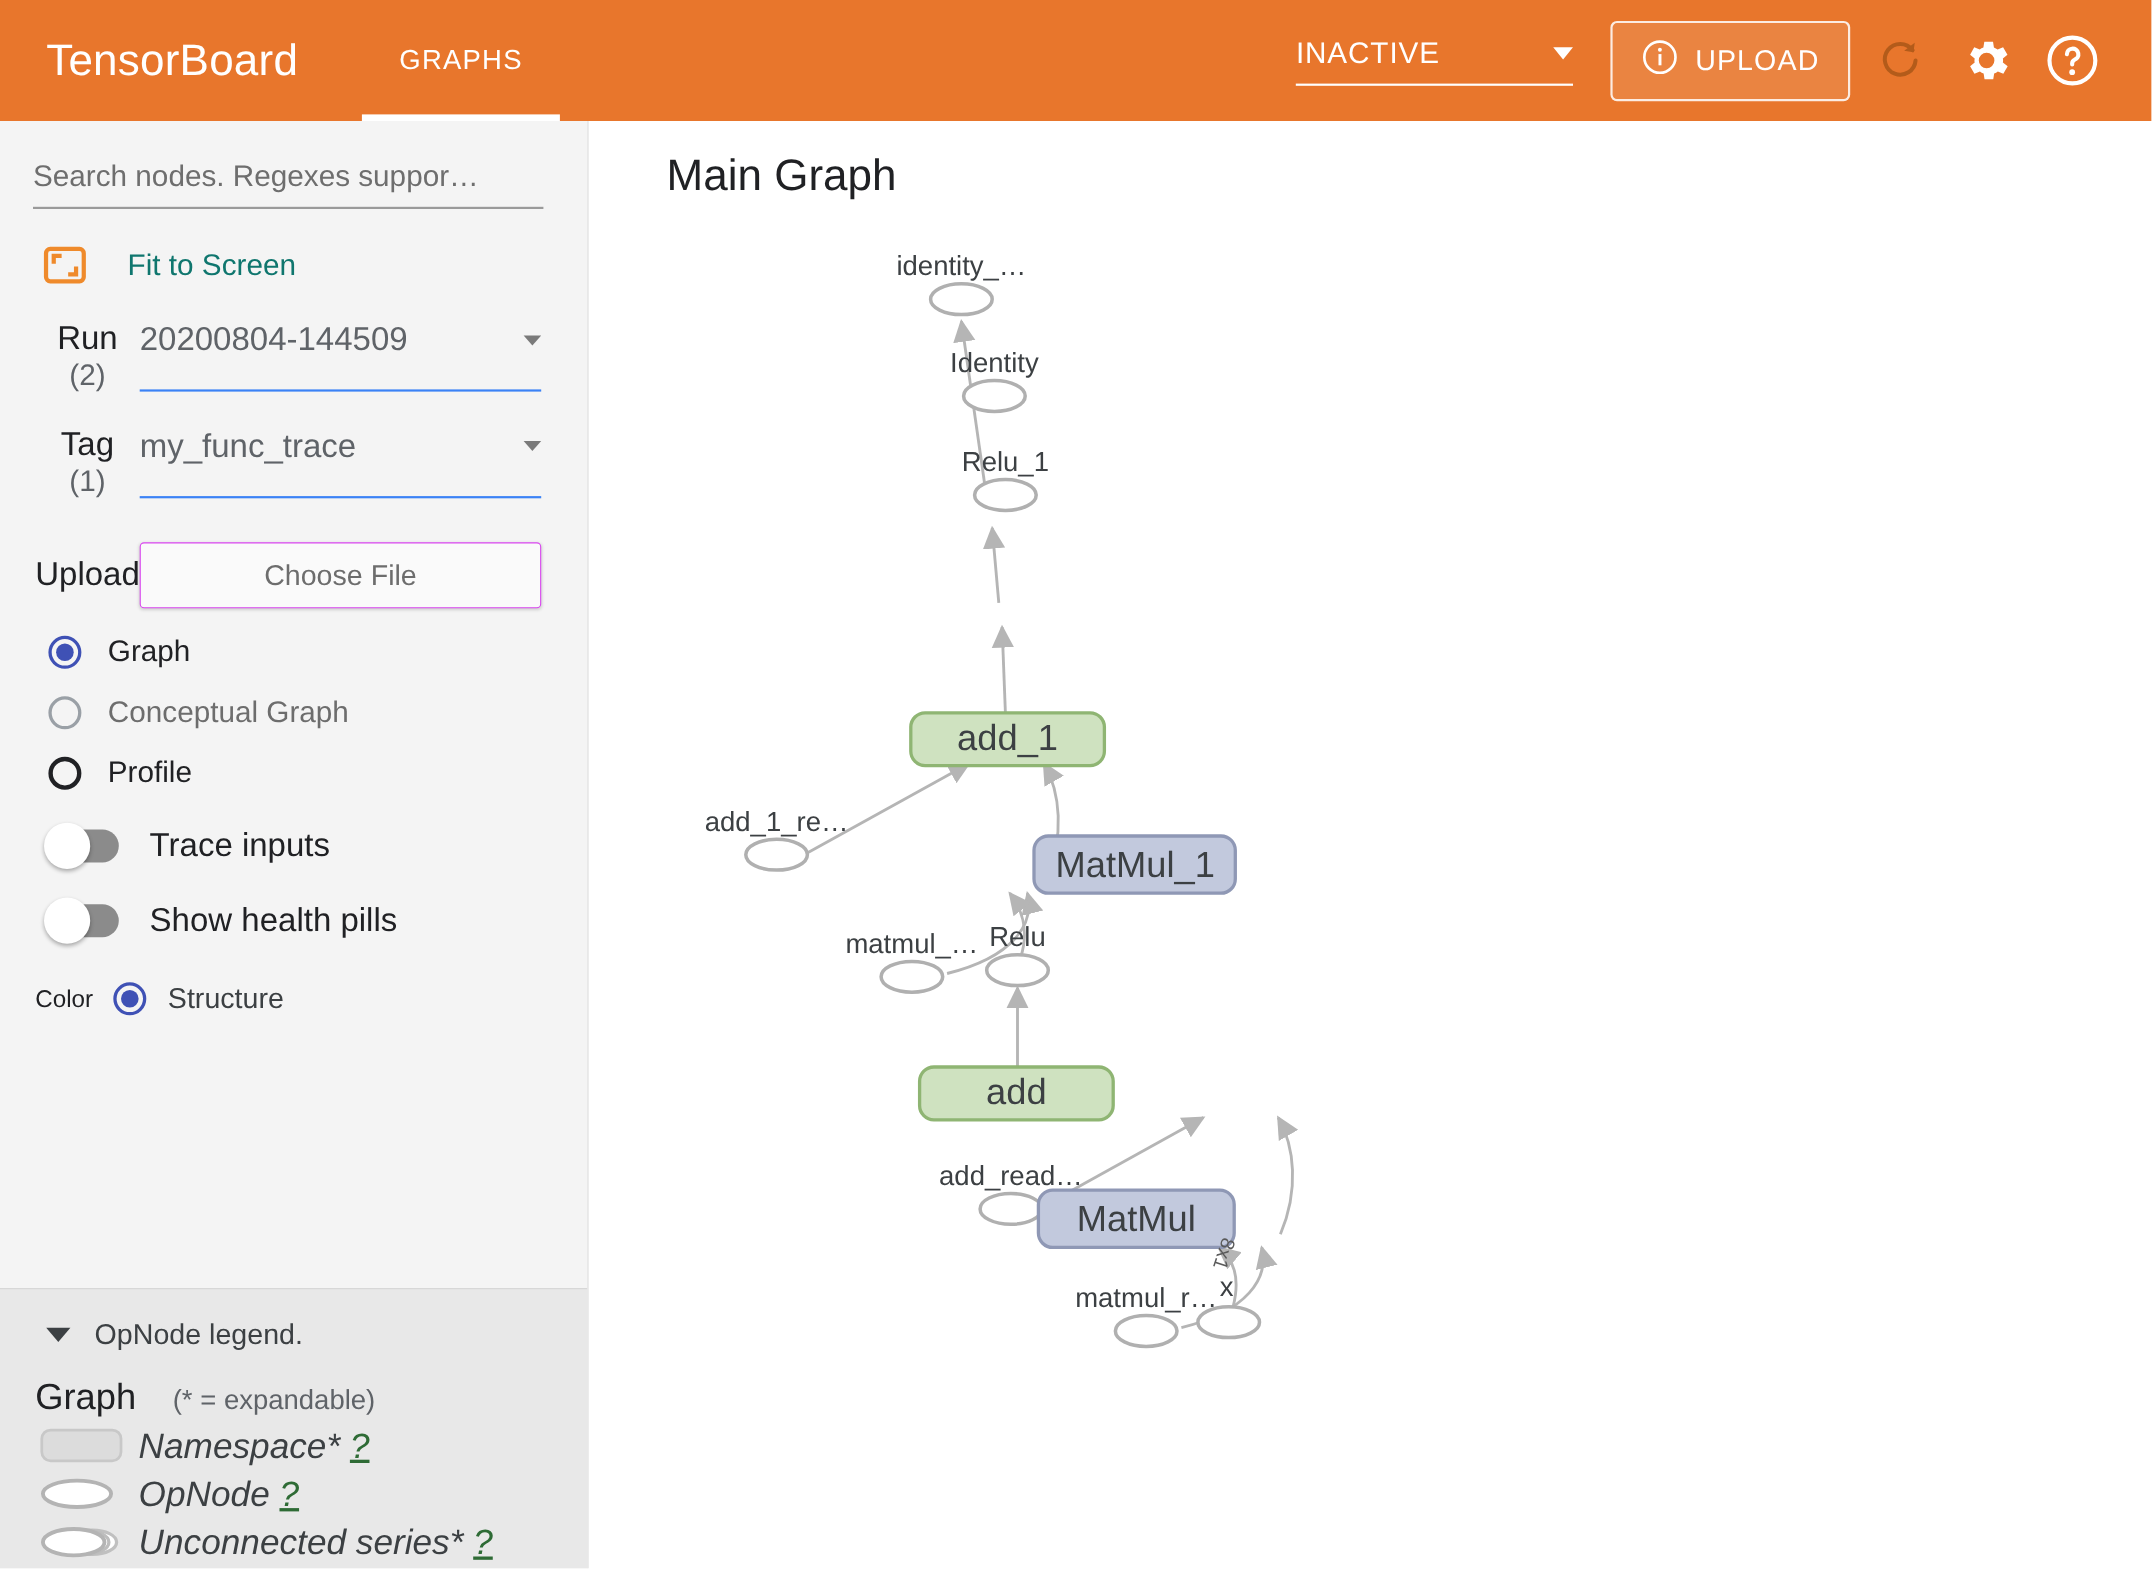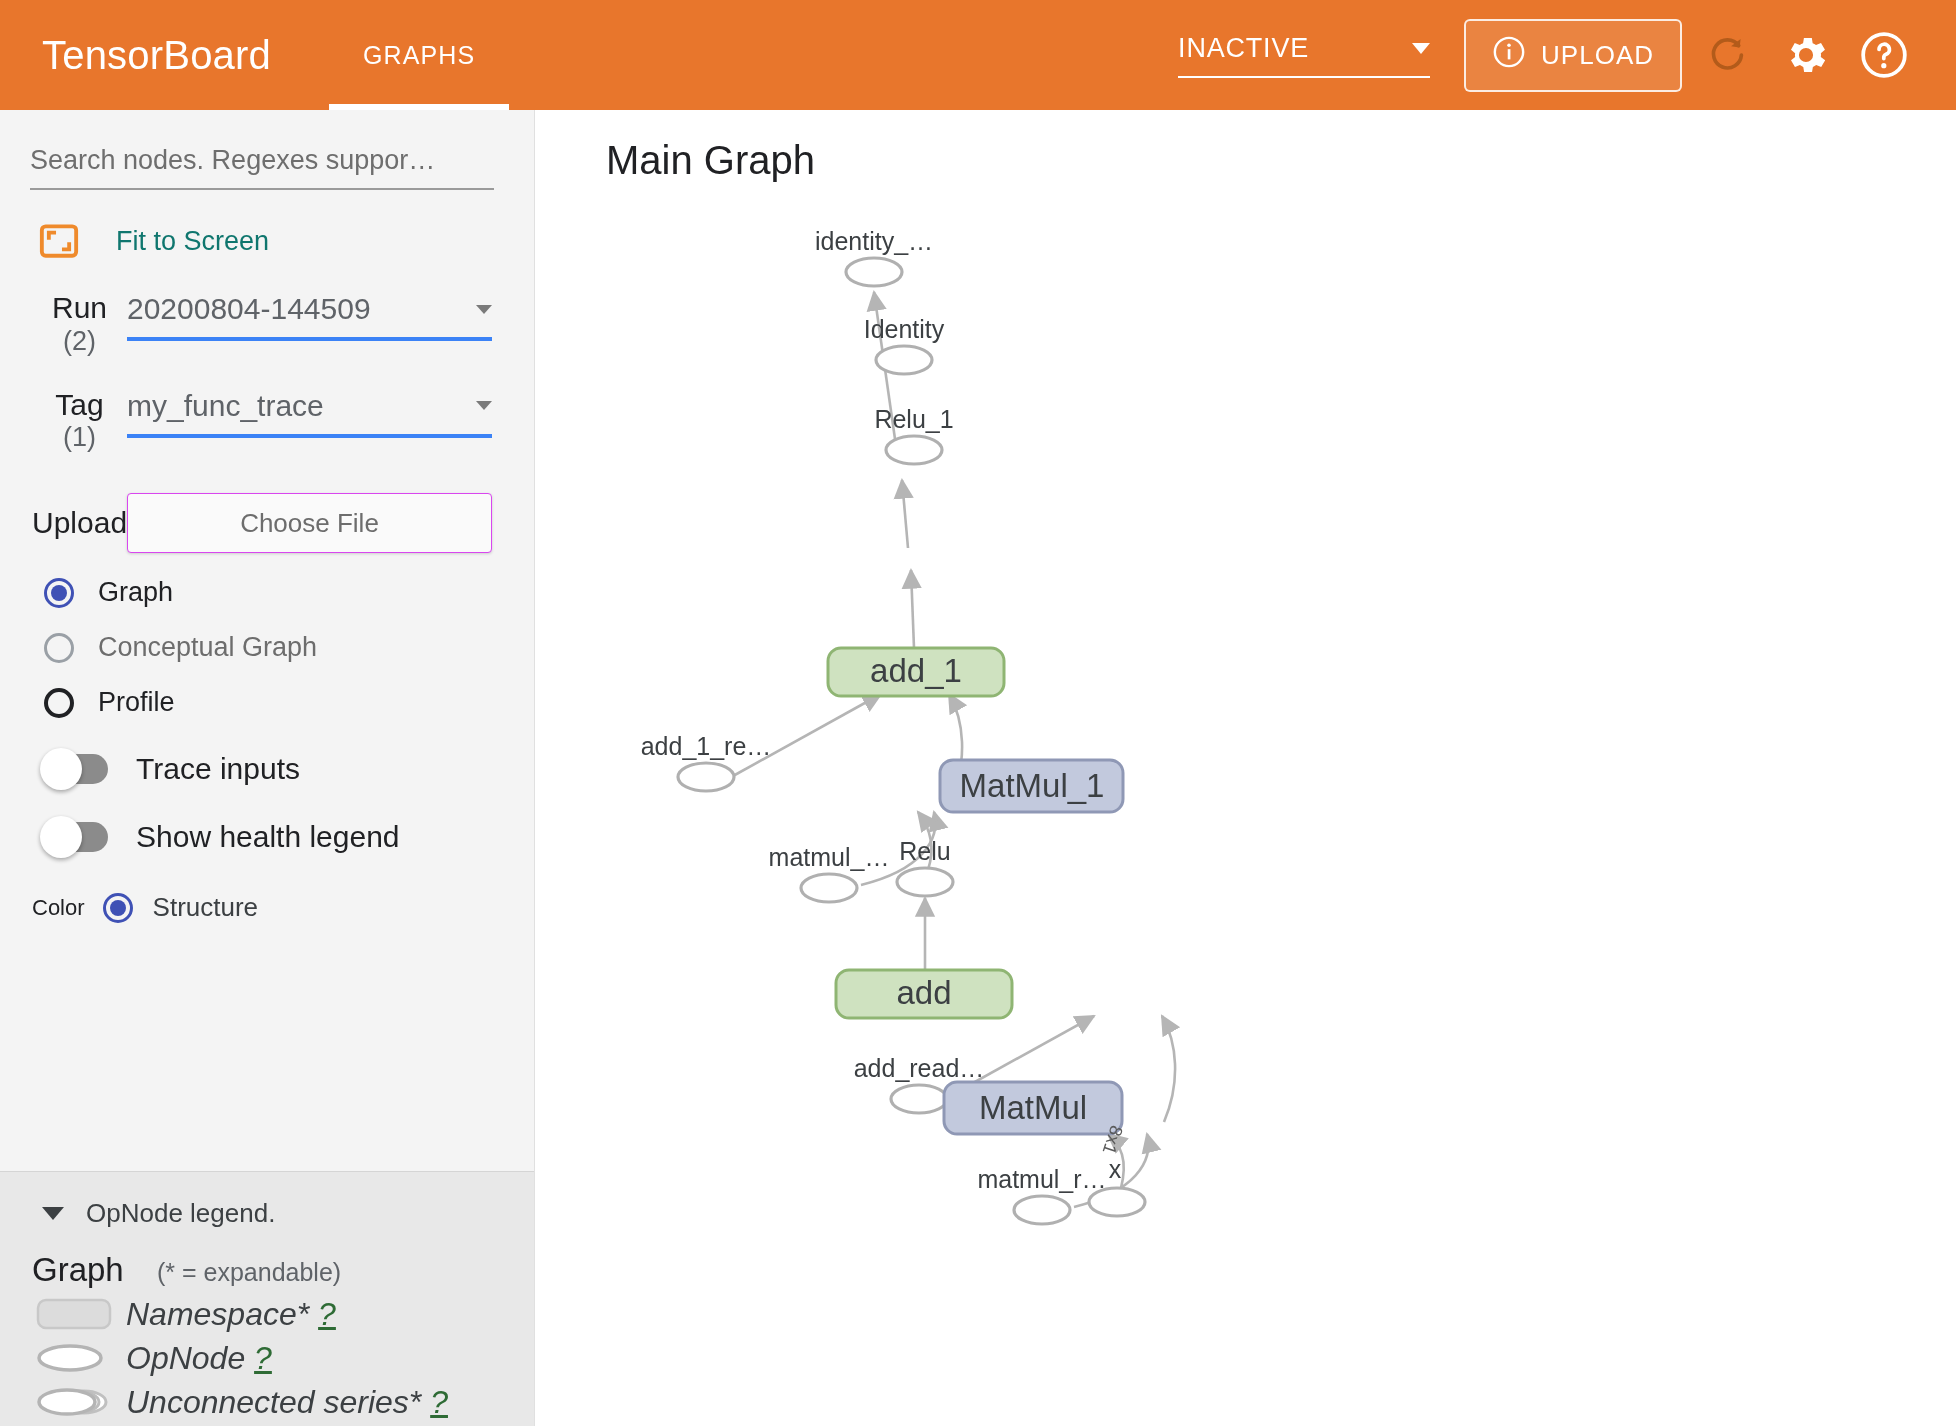--- a/index.html
+++ b/index.html
@@ -83,22 +83,22 @@
     display: flex; align-items: center; margin: 30px 0 0 32px; cursor: pointer;
   }
   .action-row .ic { width: 54px; display: flex; align-items: center; justify-content: center; }
   .action-row .lbl { font-size: 27px; color: #0f766e; margin-left: 30px; }
 
   .field-row { display: flex; align-items: flex-start; margin: 30px 0 0 32px; text-align: center; }
   .field-label-col { width: 95px; }
   .field-label { font-size: 30px; color: #202124; line-height: 1.05; }
   .field-count { font-size: 27px; color: #5f6368; line-height: 1.3; }
   .select-line {
-    flex: 1; margin-right: 42px; border-bottom: 4px solid #3b82f6;
-    display: flex; align-items: center; padding-bottom: 11px; cursor: pointer;
+    flex: 1; margin-right: 42px; border-bottom: 2px solid #3b82f6;
+    display: flex; align-items: center; padding-bottom: 28px; cursor: pointer;
   }
   .select-val { font-size: 30px; color: #5f6368; }
   .select-caret {
     margin-left: auto; width: 0; height: 0;
     border-left: 8px solid transparent; border-right: 8px solid transparent;
     border-top: 9px solid #7a7a7a;
   }
 
   .upload-row { display: flex; align-items: center; margin: 38px 0 0 32px; }
   .upload-lbl { font-size: 30px; color: #202124; width: 95px; }
@@ -282,21 +282,21 @@
     <div class="toggle-row">
       <span class="toggle">
           <span class="knob"></span>
         </span>
       <span class="toggle-lbl">Trace inputs</span>
     </div>
     <div class="toggle-row">
       <span class="toggle">
           <span class="knob"></span>
         </span>
-      <span class="toggle-lbl">Show health legend</span>
+      <span class="toggle-lbl">Show health pills</span>
     </div>
 
     <div class="color-row">
       <span class="color-lbl">Color</span>
       <span class="radio checked"></span>
       <span class="color-radio-lbl">Structure</span>
     </div>
 
     <div class="legend">
       <div class="legend-close">

